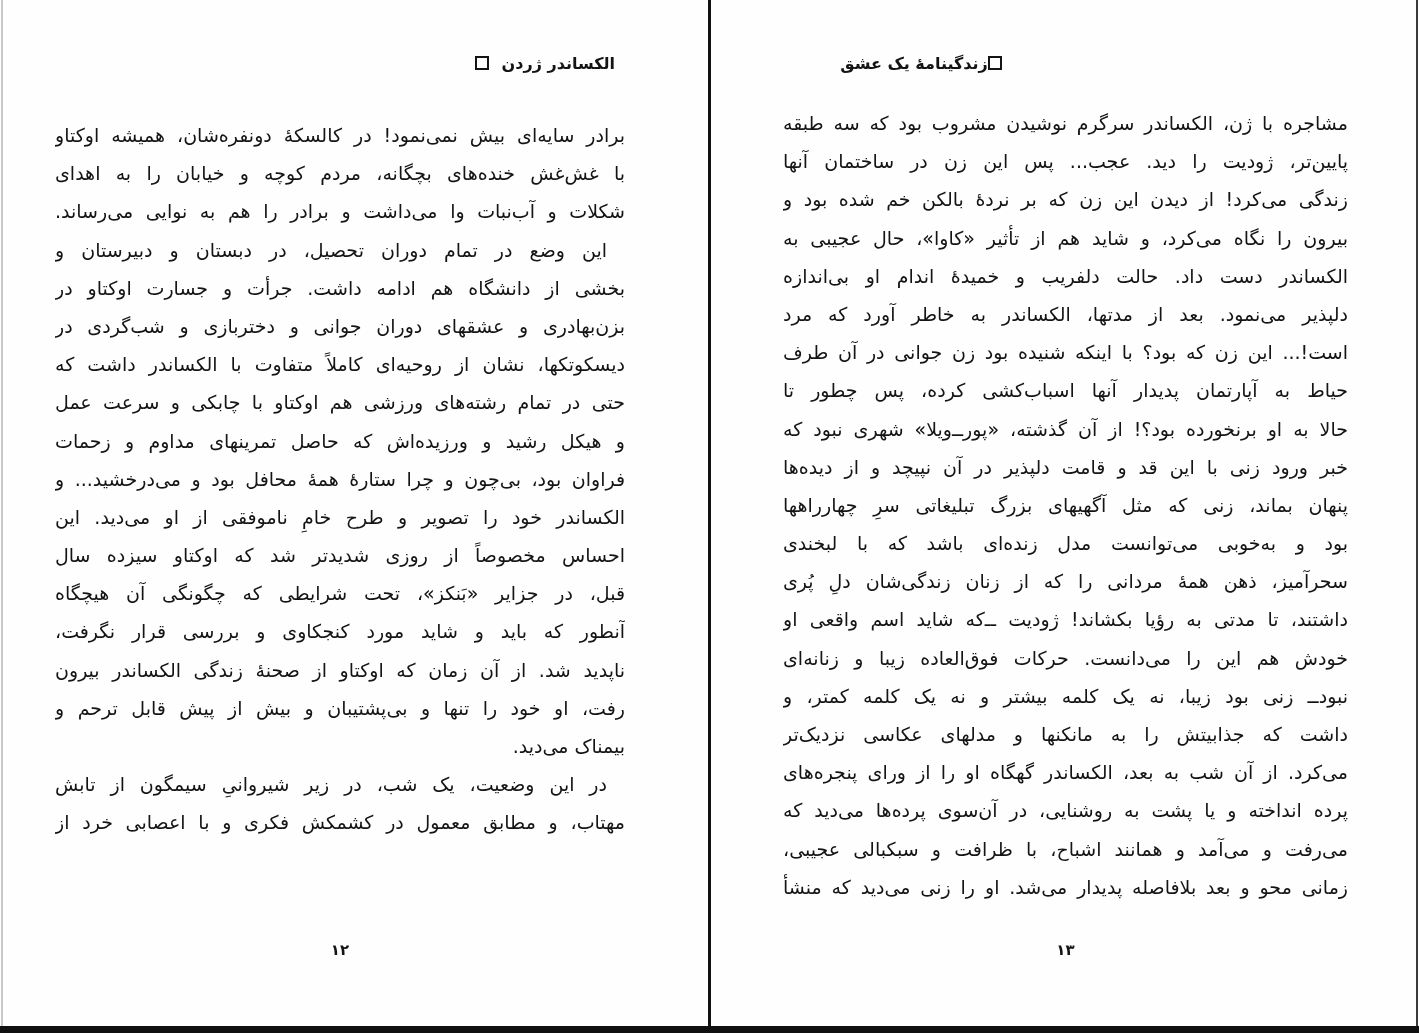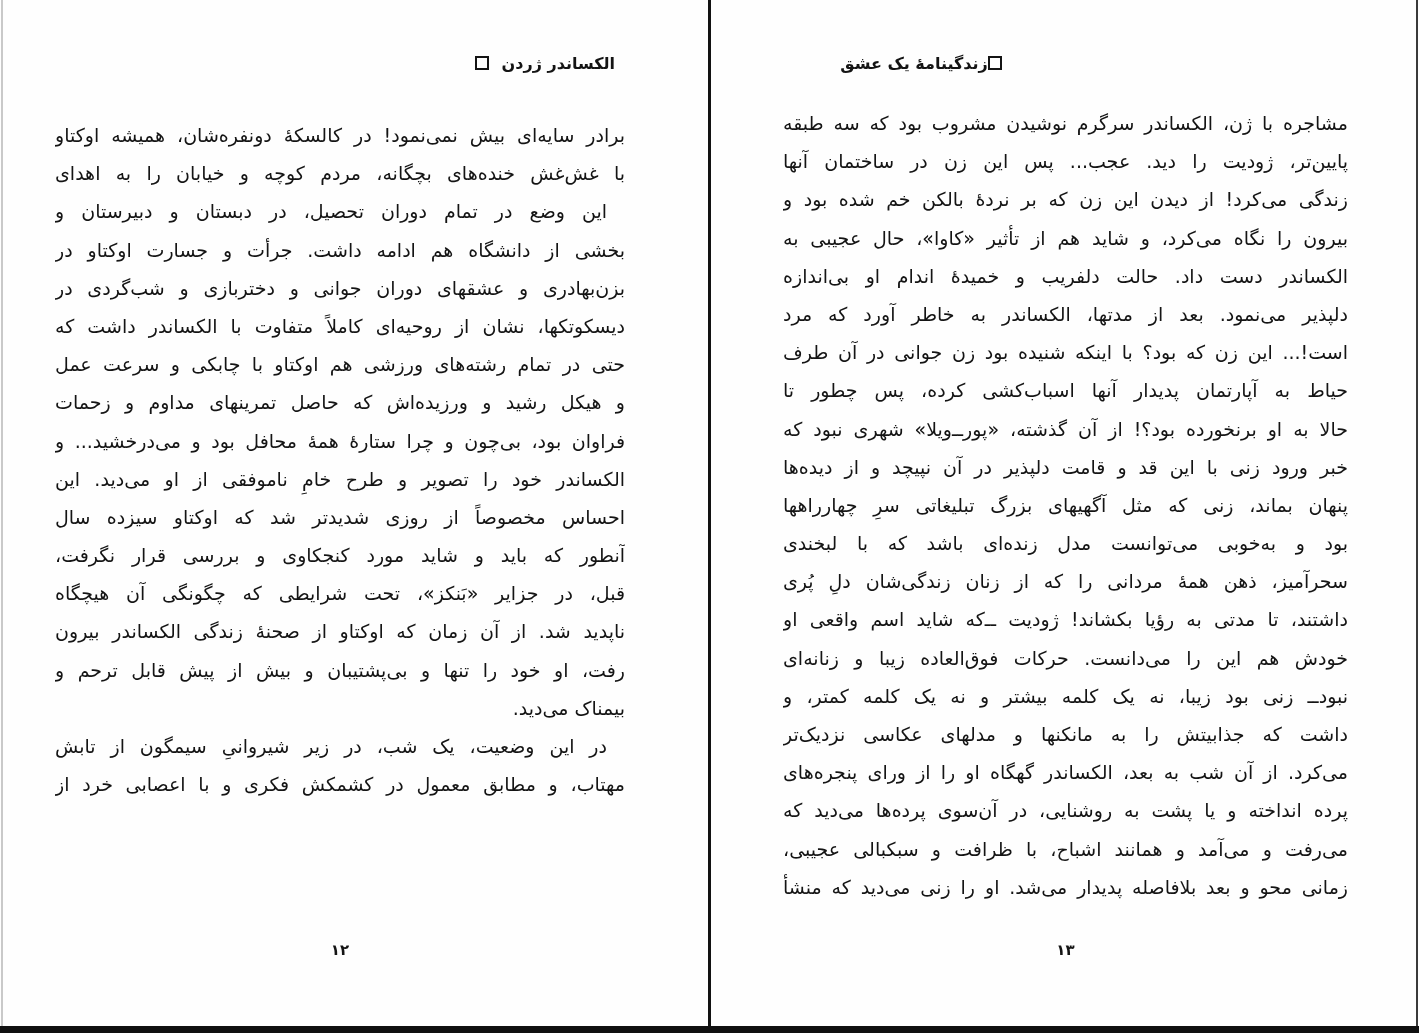--- a/index.html
+++ b/index.html
@@ -84,31 +84,32 @@
   <div class="edge-bottom"></div>
 
   <section>
     <div class="running-head left">
       <span>الکساندر ژردن</span>
       <span class="sq"></span>
     </div>
     <div class="column left" id="col-left">
         <div class="line">برادر سایه‌ای بیش نمی‌نمود! در کالسکهٔ دونفره‌شان، همیشه اوکتاو</div>
         <div class="line">با غش‌غش خنده‌های بچگانه، مردم کوچه و خیابان را به اهدای</div>
+        <div class="line">شکلات و آب‌نبات وا می‌داشت و برادر را هم به نوایی می‌رساند.</div>
         <div class="line indent">این وضع در تمام دوران تحصیل، در دبستان و دبیرستان و</div>
         <div class="line">بخشی از دانشگاه هم ادامه داشت. جرأت و جسارت اوکتاو در</div>
         <div class="line">بزن‌بهادری و عشقهای دوران جوانی و دختربازی و شب‌گردی در</div>
         <div class="line">دیسکوتکها، نشان از روحیه‌ای کاملاً متفاوت با الکساندر داشت که</div>
         <div class="line">حتی در تمام رشته‌های ورزشی هم اوکتاو با چابکی و سرعت عمل</div>
         <div class="line">و هیکل رشید و ورزیده‌اش که حاصل تمرینهای مداوم و زحمات</div>
         <div class="line">فراوان بود، بی‌چون و چرا ستارهٔ همهٔ محافل بود و می‌درخشید... و</div>
         <div class="line">الکساندر خود را تصویر و طرح خامِ ناموفقی از او می‌دید. این</div>
         <div class="line">احساس مخصوصاً از روزی شدیدتر شد که اوکتاو سیزده سال</div>
+        <div class="line">قبل، در جزایر «بَنکز»، تحت شرایطی که چگونگی آن هیچگاه</div>
         <div class="line">آنطور که باید و شاید مورد کنجکاوی و بررسی قرار نگرفت،</div>
-        <div class="line">قبل، در جزایر «بَنکز»، تحت شرایطی که چگونگی آن هیچگاه</div>
         <div class="line">ناپدید شد. از آن زمان که اوکتاو از صحنهٔ زندگی الکساندر بیرون</div>
         <div class="line">رفت، او خود را تنها و بی‌پشتیبان و بیش از پیش قابل ترحم و</div>
         <div class="line short">بیمناک می‌دید.</div>
         <div class="line indent">در این وضعیت، یک شب، در زیر شیروانیِ سیمگون از تابش</div>
         <div class="line">مهتاب، و مطابق معمول در کشمکش فکری و با اعصابی خرد از</div>
       </div>
     <div class="page-number left">۱۲</div>
   </section>
 
   <section>

